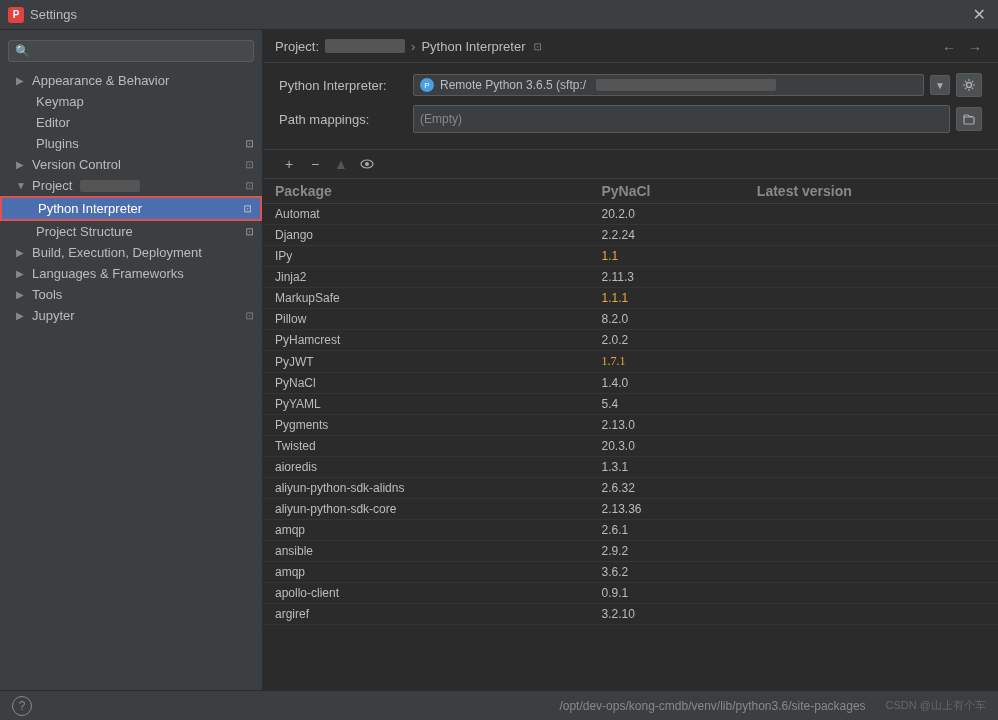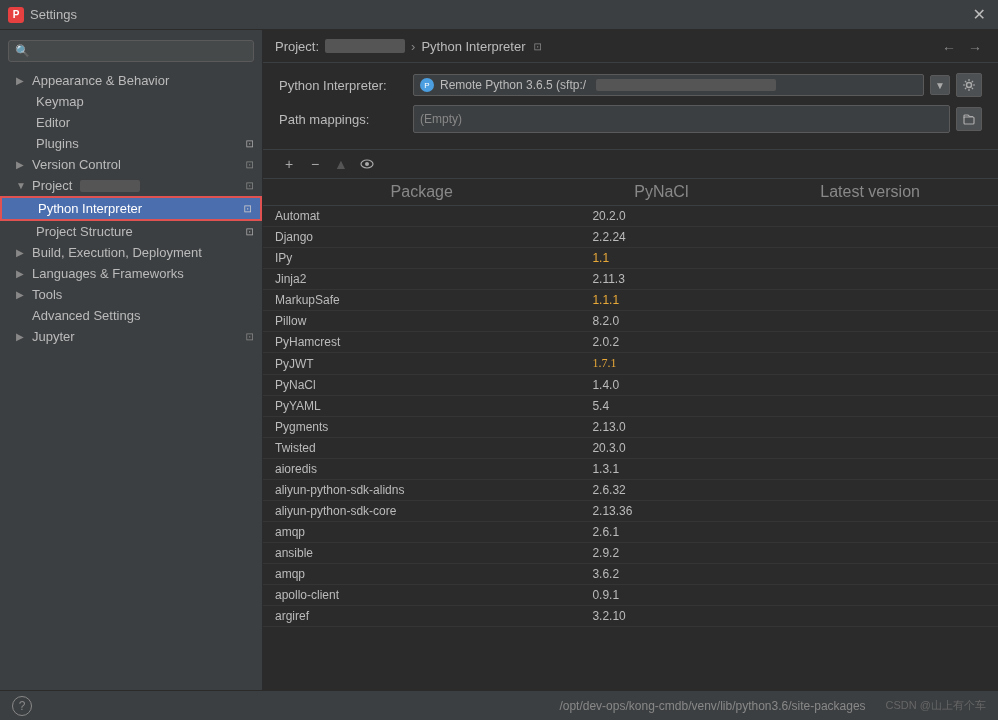--- a/index.html
+++ b/index.html
@@ -318,25 +318,25 @@
     .table-container {
       flex: 1;
       overflow-y: auto;
       background: #2b2b2b;
     }
     .package-table {
       width: 100%;
       border-collapse: collapse;
     }
     .package-table th {
-      text-align: center;
+      text-align: left;
       padding: 4px 12px;
       color: #888888;
-      font-size: 16px;
-      font-weight: normal;
+      font-size: 14px;
+      font-weight: bold;
       border-bottom: 1px solid #3c3f41;
       background: #2b2b2b;
       position: sticky;
       top: 0;
       z-index: 1;
     }
     .package-table td {
       padding: 3px 12px;
       font-size: 12px;
       color: #bbbbbb;
@@ -462,24 +462,20 @@
     <div class="sidebar-item">
       <span class="arrow">▶</span>
       <span>Languages &amp; Frameworks</span>
     </div>
 
     <div class="sidebar-item">
       <span class="arrow">▶</span>
       <span>Tools</span>
     </div>
 
-    <div class="sidebar-item" style="padding-left:16px;">
-      <span class="arrow" style="width:12px;"></span>
-      <span>Advanced Settings</span>
-    </div>
 
     <div class="sidebar-item">
       <span class="arrow">▶</span>
       <span>Jupyter</span>
       <span class="sync-icon">⊡</span>
     </div>
   </div>
 
   <div class="content">
 

